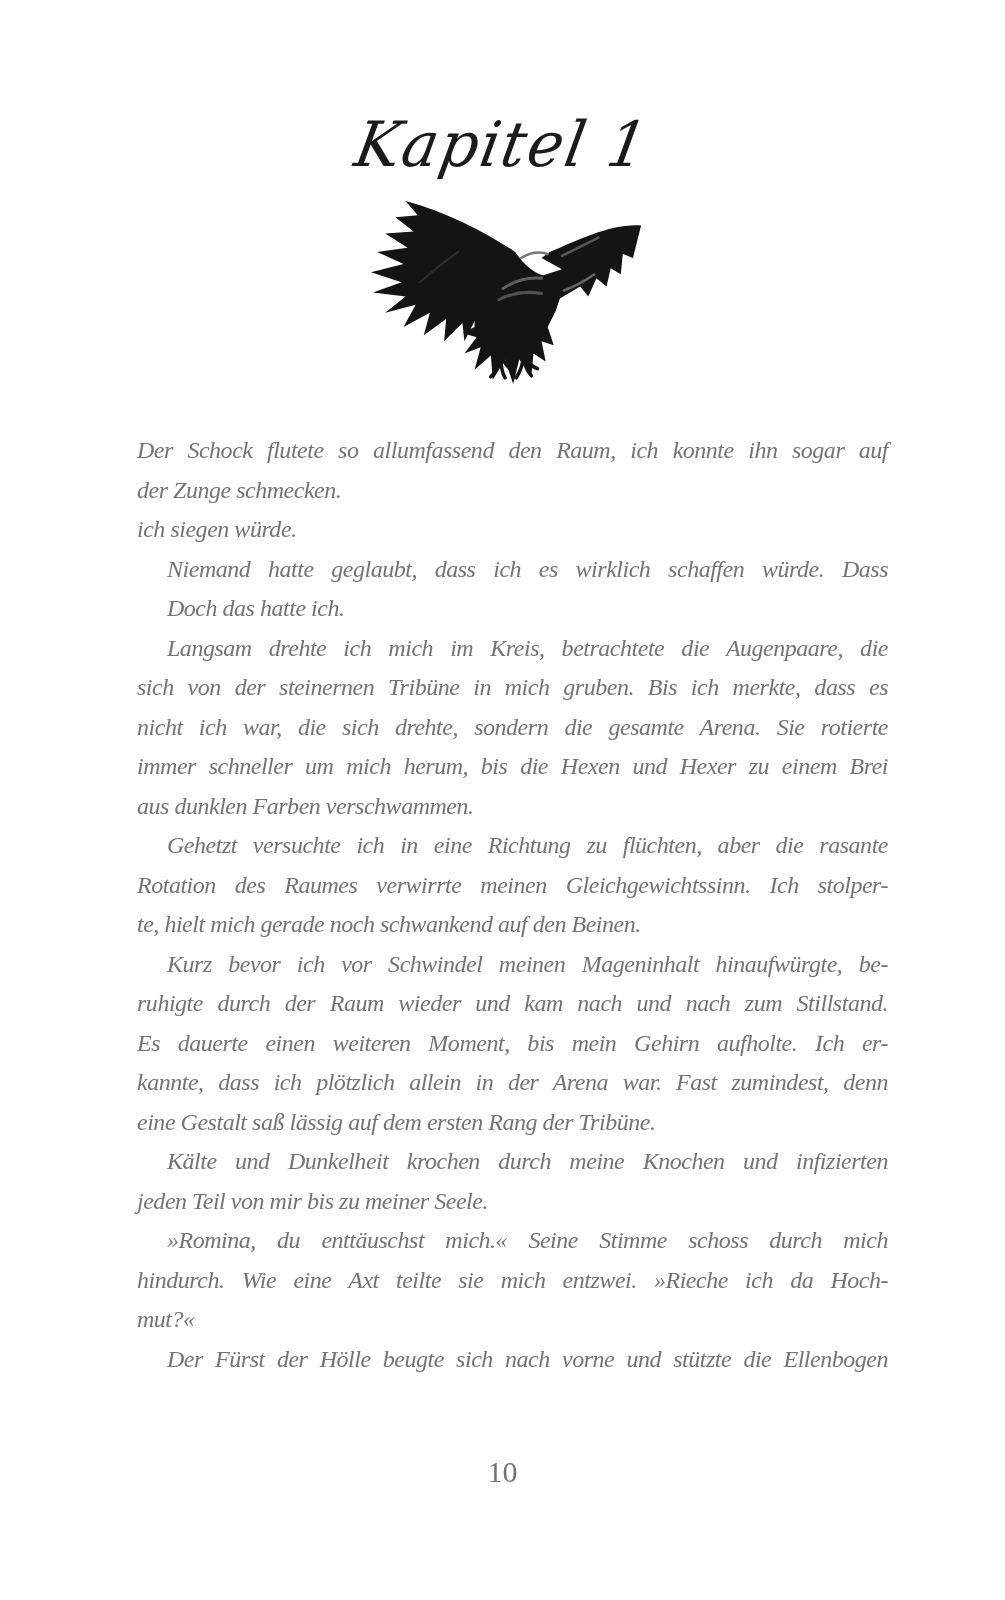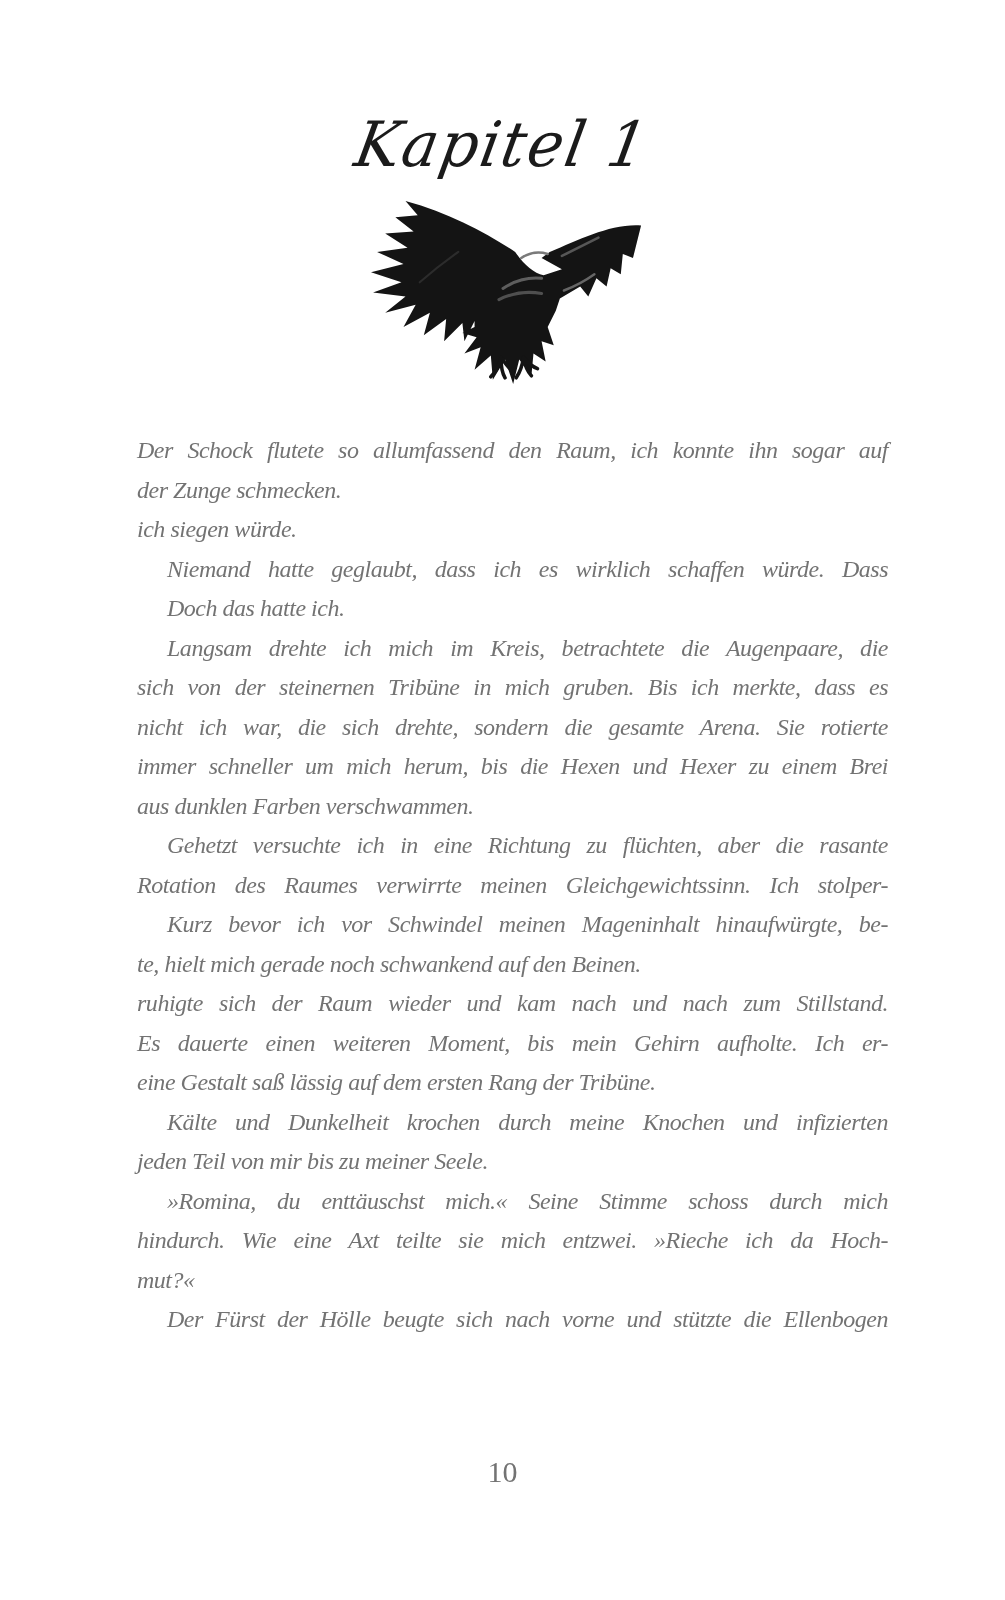--- a/index.html
+++ b/index.html
@@ -124,24 +124,25 @@
       <div class="line last">ich siegen würde.</div>
       <div class="line indent">Niemand hatte geglaubt, dass ich es wirklich schaffen würde. Dass</div>
       <div class="line indent last">Doch das hatte ich.</div>
       <div class="line indent">Langsam drehte ich mich im Kreis, betrachtete die Augenpaare, die</div>
       <div class="line">sich von der steinernen Tribüne in mich gruben. Bis ich merkte, dass es</div>
       <div class="line">nicht ich war, die sich drehte, sondern die gesamte Arena. Sie rotierte</div>
       <div class="line">immer schneller um mich herum, bis die Hexen und Hexer zu einem Brei</div>
       <div class="line last">aus dunklen Farben verschwammen.</div>
       <div class="line indent">Gehetzt versuchte ich in eine Richtung zu flüchten, aber die rasante</div>
       <div class="line">Rotation des Raumes verwirrte meinen Gleichgewichtssinn. Ich stolper-</div>
+      <div class="line last">te, hielt mich gerade noch schwankend auf den Beinen.</div>
       <div class="line indent">Kurz bevor ich vor Schwindel meinen Mageninhalt hinaufwürgte, be-</div>
-      <div class="line last">te, hielt mich gerade noch schwankend auf den Beinen.</div>
-      <div class="line">ruhigte sich der Raum wieder und kam nach und nach zum Stillstand.</div>
+      <div class="line">ruhigte durch der Raum wieder und kam nach und nach zum Stillstand.</div>
       <div class="line">Es dauerte einen weiteren Moment, bis mein Gehirn aufholte. Ich er-</div>
+      <div class="line">kannte, dass ich plötzlich allein in der Arena war. Fast zumindest, denn</div>
       <div class="line last">eine Gestalt saß lässig auf dem ersten Rang der Tribüne.</div>
       <div class="line indent">Kälte und Dunkelheit krochen durch meine Knochen und infizierten</div>
       <div class="line last">jeden Teil von mir bis zu meiner Seele.</div>
       <div class="line indent">»Romina, du enttäuschst mich.« Seine Stimme schoss durch mich</div>
       <div class="line">hindurch. Wie eine Axt teilte sie mich entzwei. »Rieche ich da Hoch-</div>
       <div class="line last">mut?«</div>
       <div class="line indent">Der Fürst der Hölle beugte sich nach vorne und stützte die Ellenbogen</div>
     </div>
 
   <div class="page-number">10</div>

